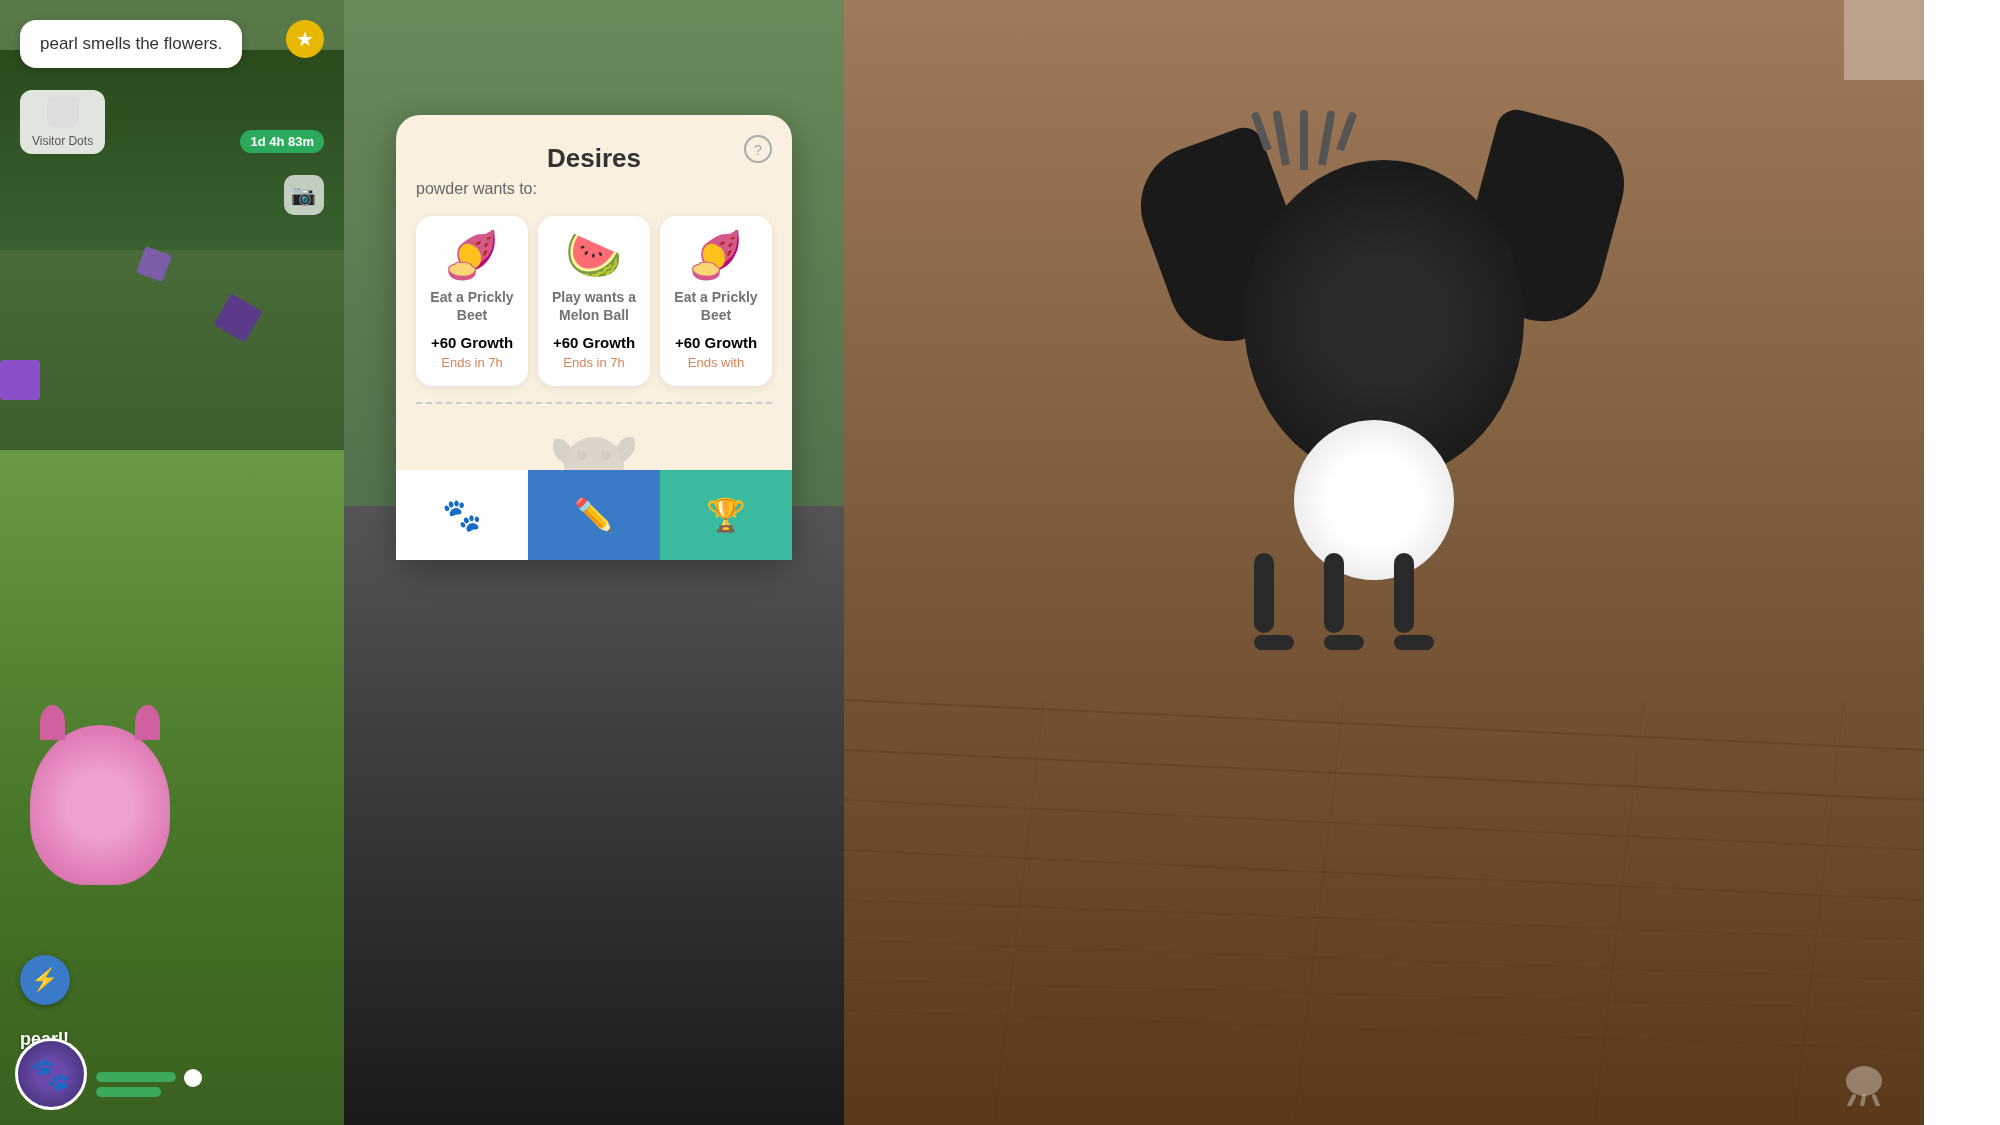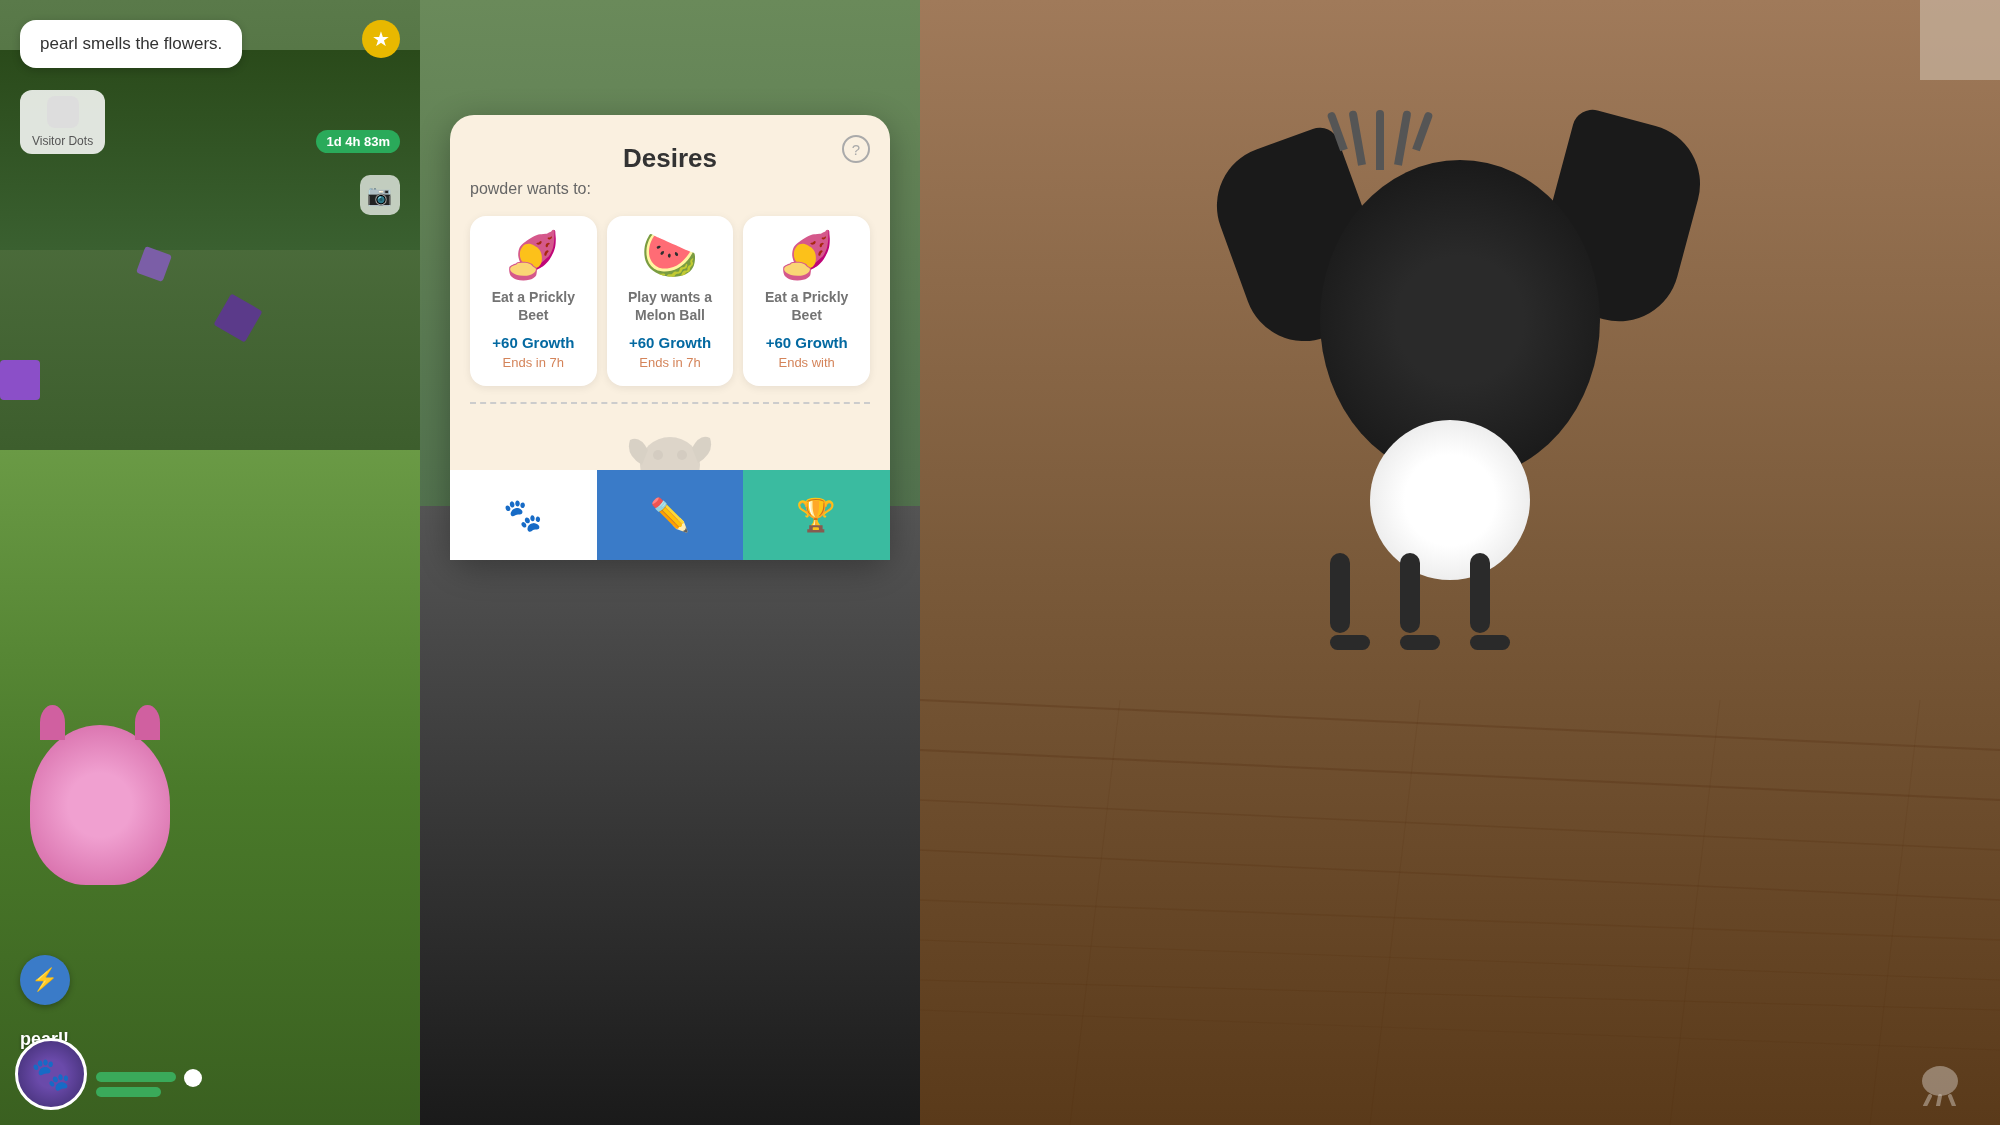--- a/index.html
+++ b/index.html
@@ -7,21 +7,21 @@
       width: 2000px;
       height: 1125px;
       overflow: hidden;
       font-family: -apple-system, BlinkMacSystemFont, 'Segoe UI', sans-serif;
       display: flex;
       flex-direction: row;
     }
 
     
     .left-panel {
-      width: 420px;
+      width: 344px;
       height: 1125px;
       position: relative;
       overflow: hidden;
       background: #4a6b3a;
     }
     .left-bg {
       width: 100%;
       height: 100%;
       background: linear-gradient(180deg, #5a7a4a 0%, #3d5e2d 40%, #2d4a1e 100%);
       position: absolute;
@@ -298,21 +298,21 @@
       height: 55%;
       background: linear-gradient(180deg, #555 0%, #1a1a1a 100%);
     }
 
     
     .desires-modal {
       position: absolute;
       top: 115px;
       left: 50%;
       transform: translateX(-50%);
-      width: 440px;
+      width: 396px;
       background: #faf0e0;
       border-radius: 24px;
       padding: 28px 20px 20px;
       box-shadow: 0 8px 32px rgba(0,0,0,0.3);
     }
     .desires-title {
       text-align: center;
       font-size: 26px;
       font-weight: 700;
       color: #333;
@@ -366,21 +366,21 @@
     .desire-action {
       font-size: 14px;
       font-weight: 600;
       color: #737373;
       margin-bottom: 10px;
       line-height: 1.3;
     }
     .desire-growth {
       font-size: 15px;
       font-weight: 700;
-      color: #0369a1;
+      color: #000000;
       margin-bottom: 4px;
     }
     .desire-timer {
       font-size: 13px;
       color: #d4845a;
       font-weight: 500;
     }
     .desire-timer.ends-soon {
       color: #d4845a;
     }

